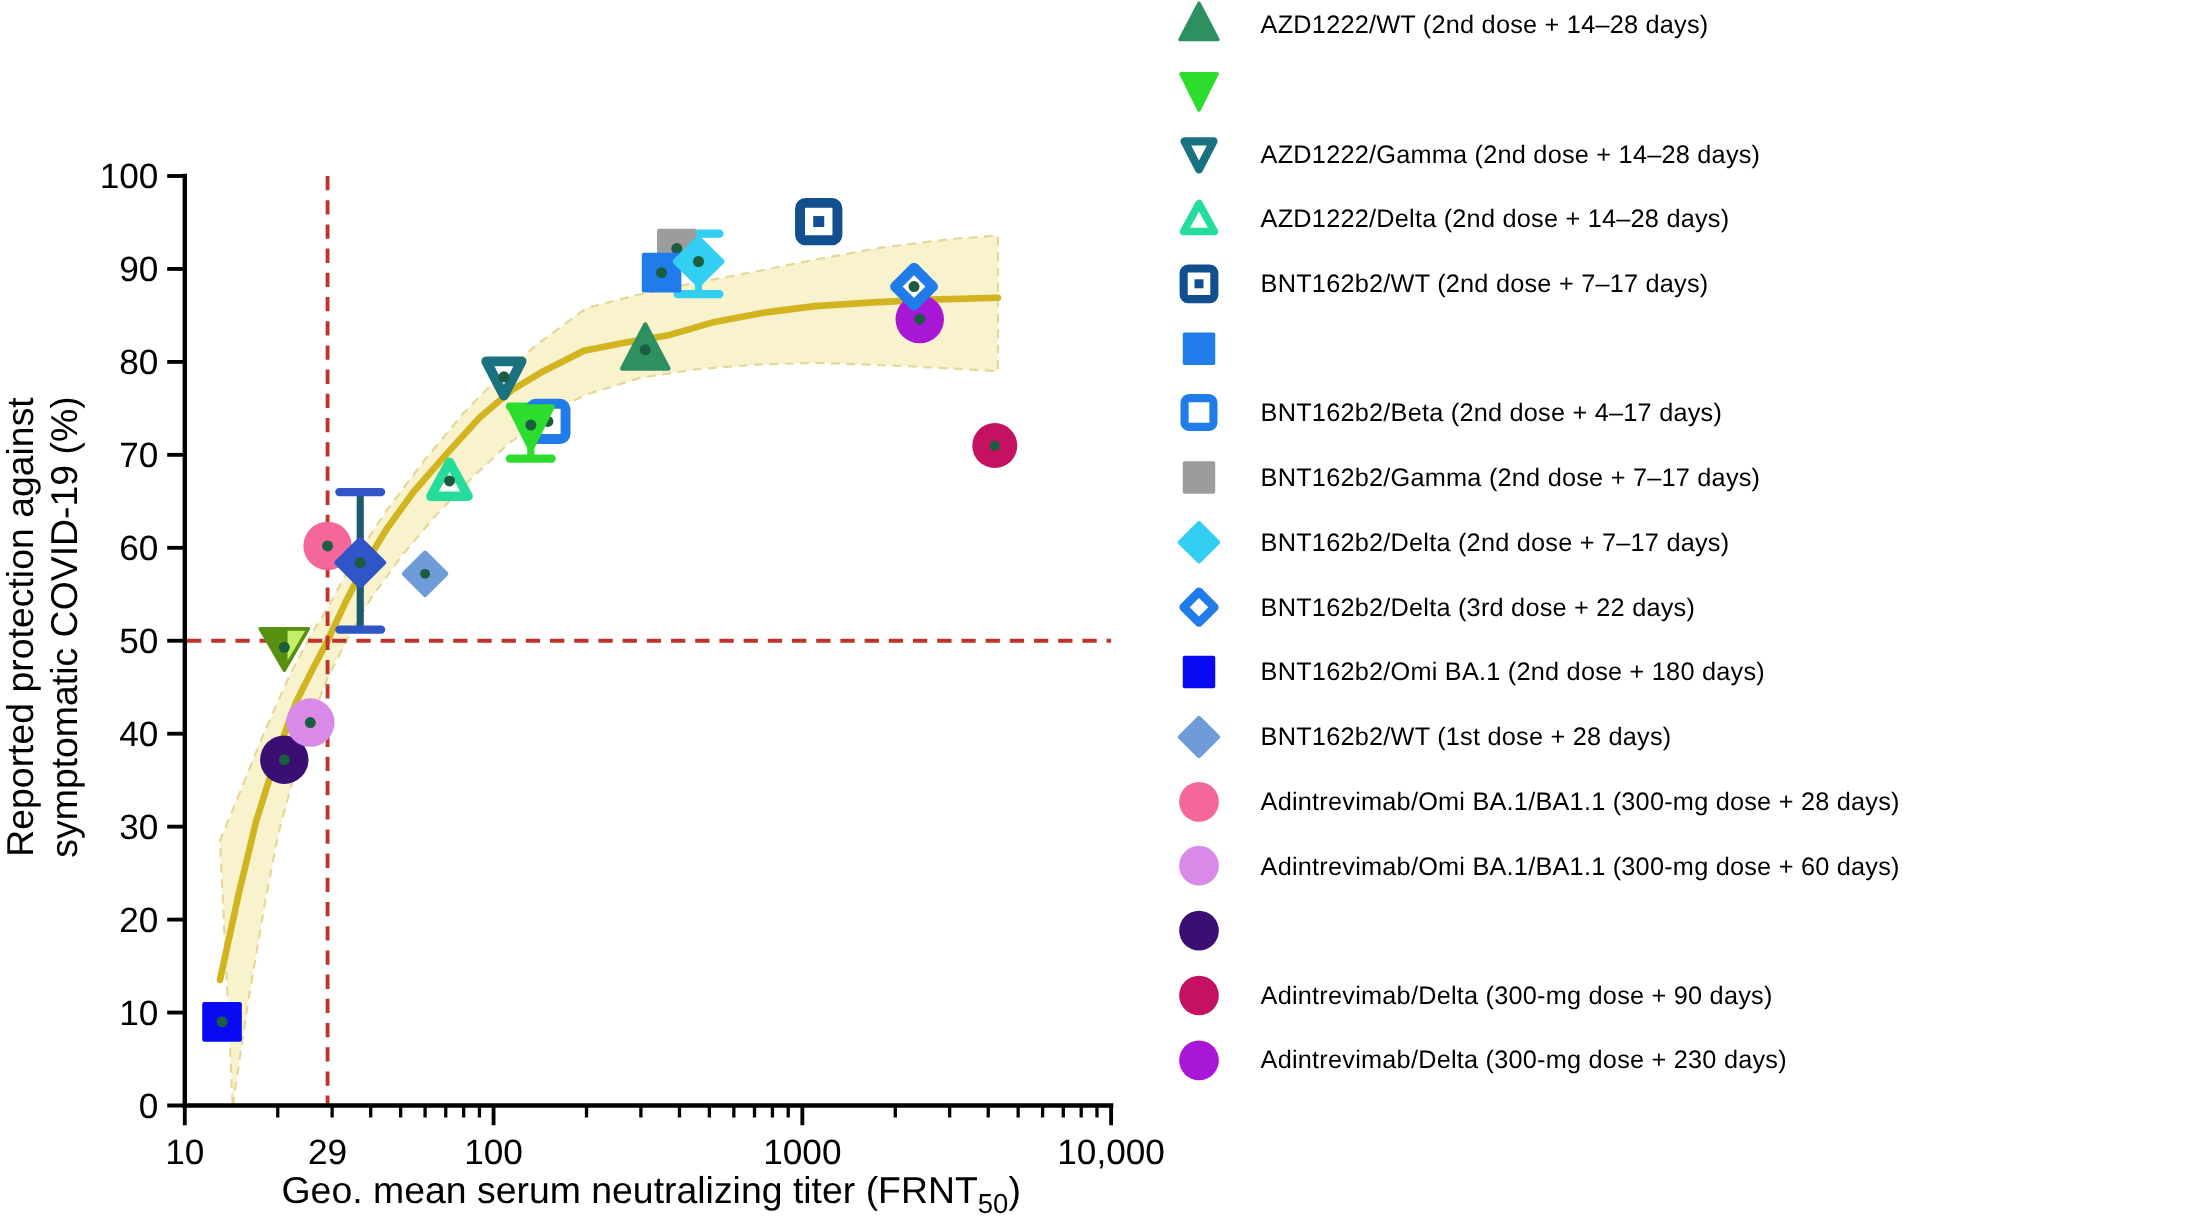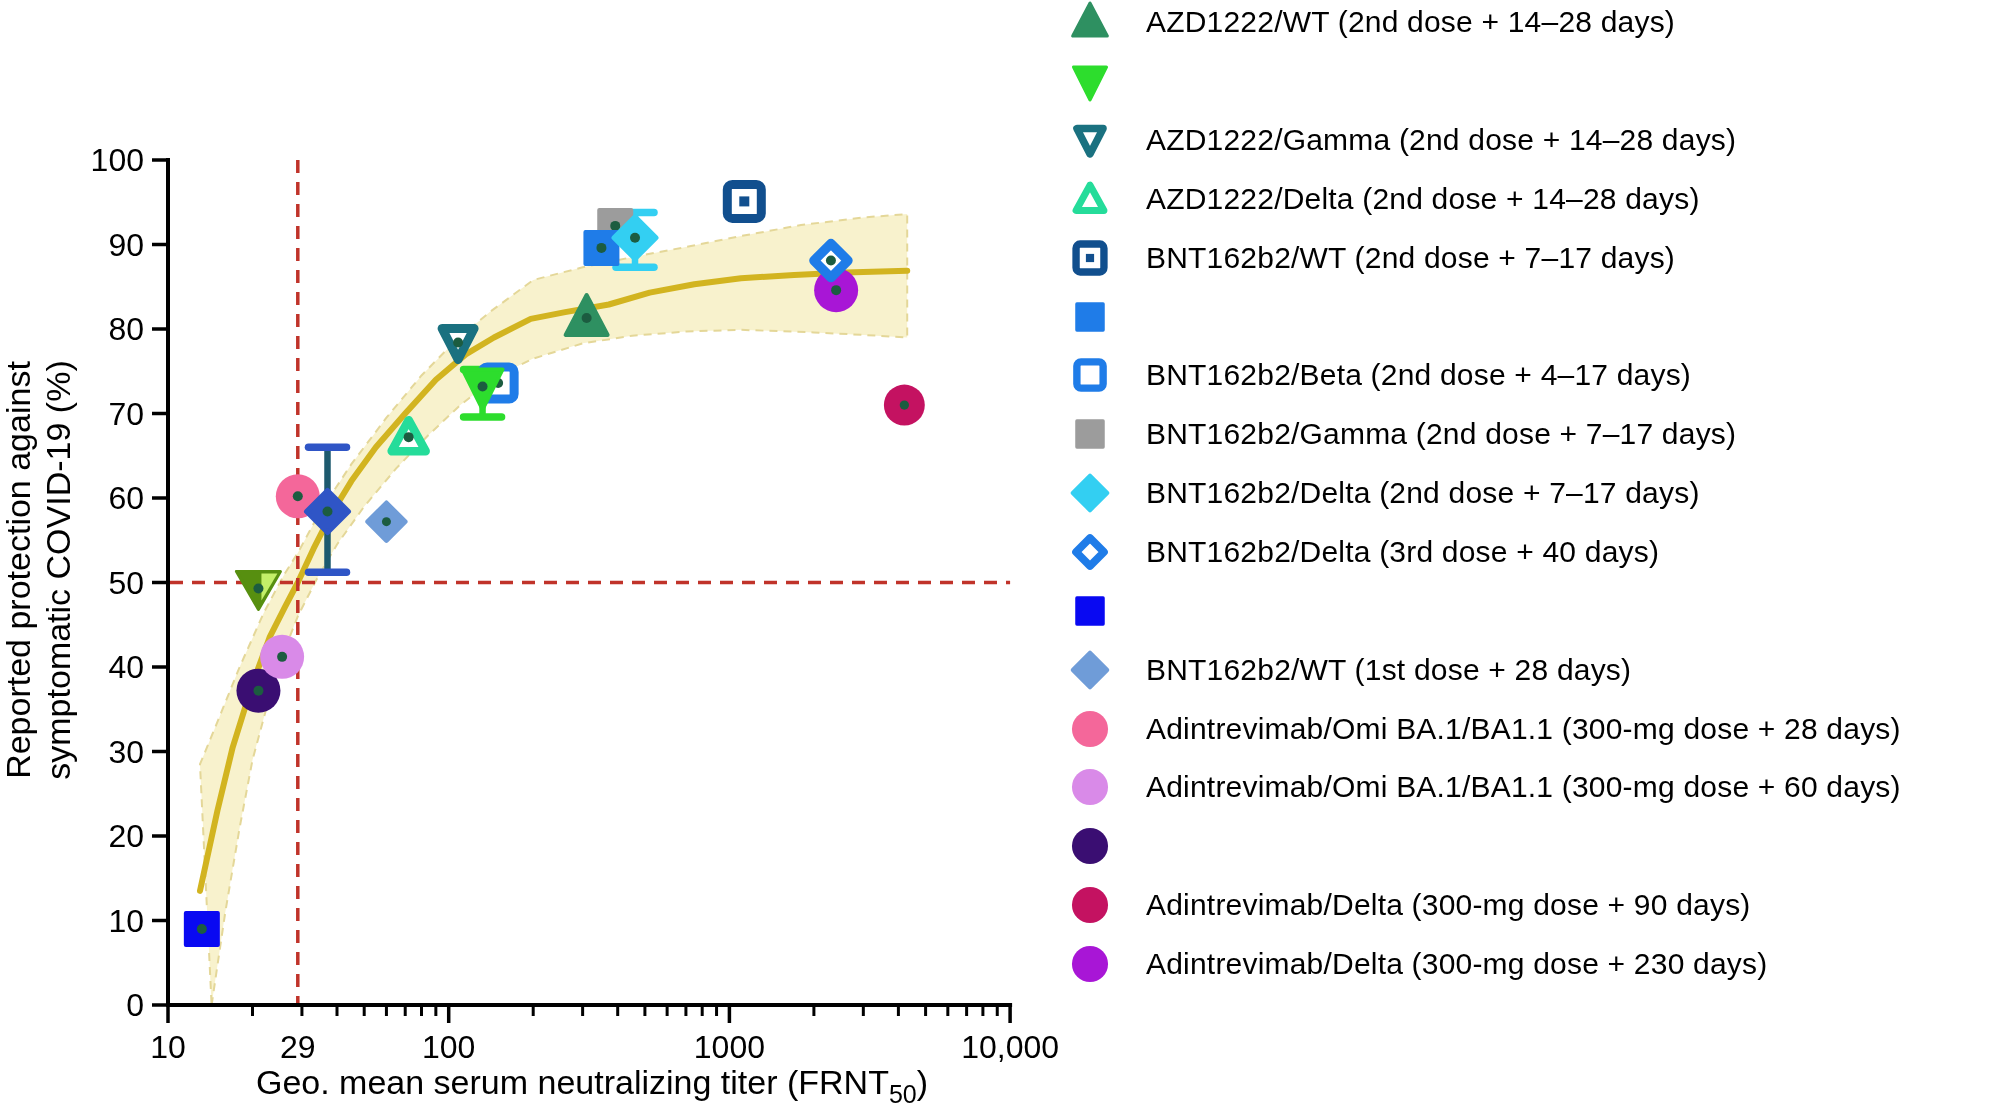--- a/index.html
+++ b/index.html
@@ -2,21 +2,21 @@
 <html><head>
 <meta charset="utf-8">
 <style>
   html,body{margin:0;padding:0;background:#fff;}
   #stage{position:relative;width:2000px;height:1117px;background:#fff;overflow:hidden;
          font-family:"Liberation Sans", sans-serif;}
   #chart-svg{position:absolute;left:0;top:0;}
   #legend{position:absolute;left:1060px;top:-7px;width:940px;}
   .legend-row{display:flex;align-items:center;height:58.85px;}
   .legend-marker{flex:0 0 60px;display:flex;justify-content:center;align-items:center;}
-  .legend-label{margin-left:26px;font-size:30px;color:#000;white-space:nowrap;letter-spacing:0.2px;}
+  .legend-label{margin-left:26px;font-size:23px;color:#000;white-space:nowrap;letter-spacing:0.2px;}
   text{fill:#000;}
 </style>
 </head>
 <body>
 
 <div id="stage">
 
   <svg id="chart-svg" width="2000" height="1117" viewBox="0 0 2000 1117">
     <g id="band-layer">
         <path d="M 211.60282571644285,1005 L 225.29647913151808,912.05 L 239.654992182498,827.55 L 252.49911978287952,759.95 L 269.5370035701383,696.575 L 284.4830187754086,650.1 L 297.79511801023693,616.3 L 317.18613201376104,578.2750000000001 L 336.99823956575904,544.475 L 364.20088021712047,506.45000000000005 L 396.18477920964955,468.42500000000007 L 428.88789244800194,434.625 L 460.3189267239137,405.05000000000007 L 498.12881641692974,375.475 L 533.1991197828795,358.57500000000005 L 582.6279361998093,343.3650000000001 L 632.056752616739,335.76 L 685.9190198320019,331.5350000000001 L 741.0189267239138,329.845 L 813.8991197828796,332.3800000000001 L 863.3279361998093,334.9150000000001 L 907.2145954811899,337.45000000000005 L 907.2145954811899,214.08000000000015 L 863.3279361998093,217.46000000000004 L 801.0549921824979,225.06500000000005 L 741.0189267239138,236.05000000000007 L 685.9190198320019,247.03500000000008 L 632.056752616739,257.17500000000007 L 582.6279361998093,267.31500000000005 L 533.1991197828795,279.9900000000001 L 489.7181396148814,312.1 L 454.6478362489316,341.67500000000007 L 421.49735934863855,375.475 L 386.4270559826888,417.725 L 351.35675261673896,464.20000000000005 L 320.7199000491224,510.67500000000007 L 297.79511801023693,552.925 L 284.4830187754086,574.05 L 264.1180465067933,612.075 L 239.654992182498,667 L 217.42881641692972,721.925 L 199.98389899252908,764.175 Z" fill="#f8f2cd" stroke="#e4d798" stroke-width="2" stroke-dasharray="8 6"></path>
@@ -283,30 +283,31 @@
         <span class="legend-label">BNT162b2/Delta (2nd dose + 7–17 days)</span>
       </div>
       <div class="legend-row">
         <div class="legend-marker">
           <svg width="56" height="56" viewBox="0 0 56 56">
             <g>
               <path d="M 28 14.06 L 41.94 28 L 28 41.94 L 14.06 28 Z" fill="#fff" stroke="#1f7ce8" stroke-width="7.789999999999999" stroke-linejoin="round"></path>
             </g>
           </svg>
         </div>
-        <span class="legend-label">BNT162b2/Delta (3rd dose + 40 days)</span>
+        <span class="legend-label">BNT162b2/Delta (3rd dose + 22 days)</span>
       </div>
       <div class="legend-row">
         <div class="legend-marker">
           <svg width="56" height="56" viewBox="0 0 56 56">
             <g>
               <rect x="13.24" y="13.24" width="29.52" height="29.52" rx="1.64" fill="#0909f2"></rect>
             </g>
           </svg>
         </div>
+        <span class="legend-label">BNT162b2/Omi BA.1 (2nd dose + 180 days)</span>
       </div>
       <div class="legend-row">
         <div class="legend-marker">
           <svg width="56" height="56" viewBox="0 0 56 56">
             <g>
               <path d="M 28 10.780000000000001 L 45.22 28 L 28 45.22 L 10.780000000000001 28 Z" fill="#6f9cd8" stroke="#6f9cd8" stroke-width="4.1" stroke-linejoin="round"></path>
             </g>
           </svg>
         </div>
         <span class="legend-label">BNT162b2/WT (1st dose + 28 days)</span>

